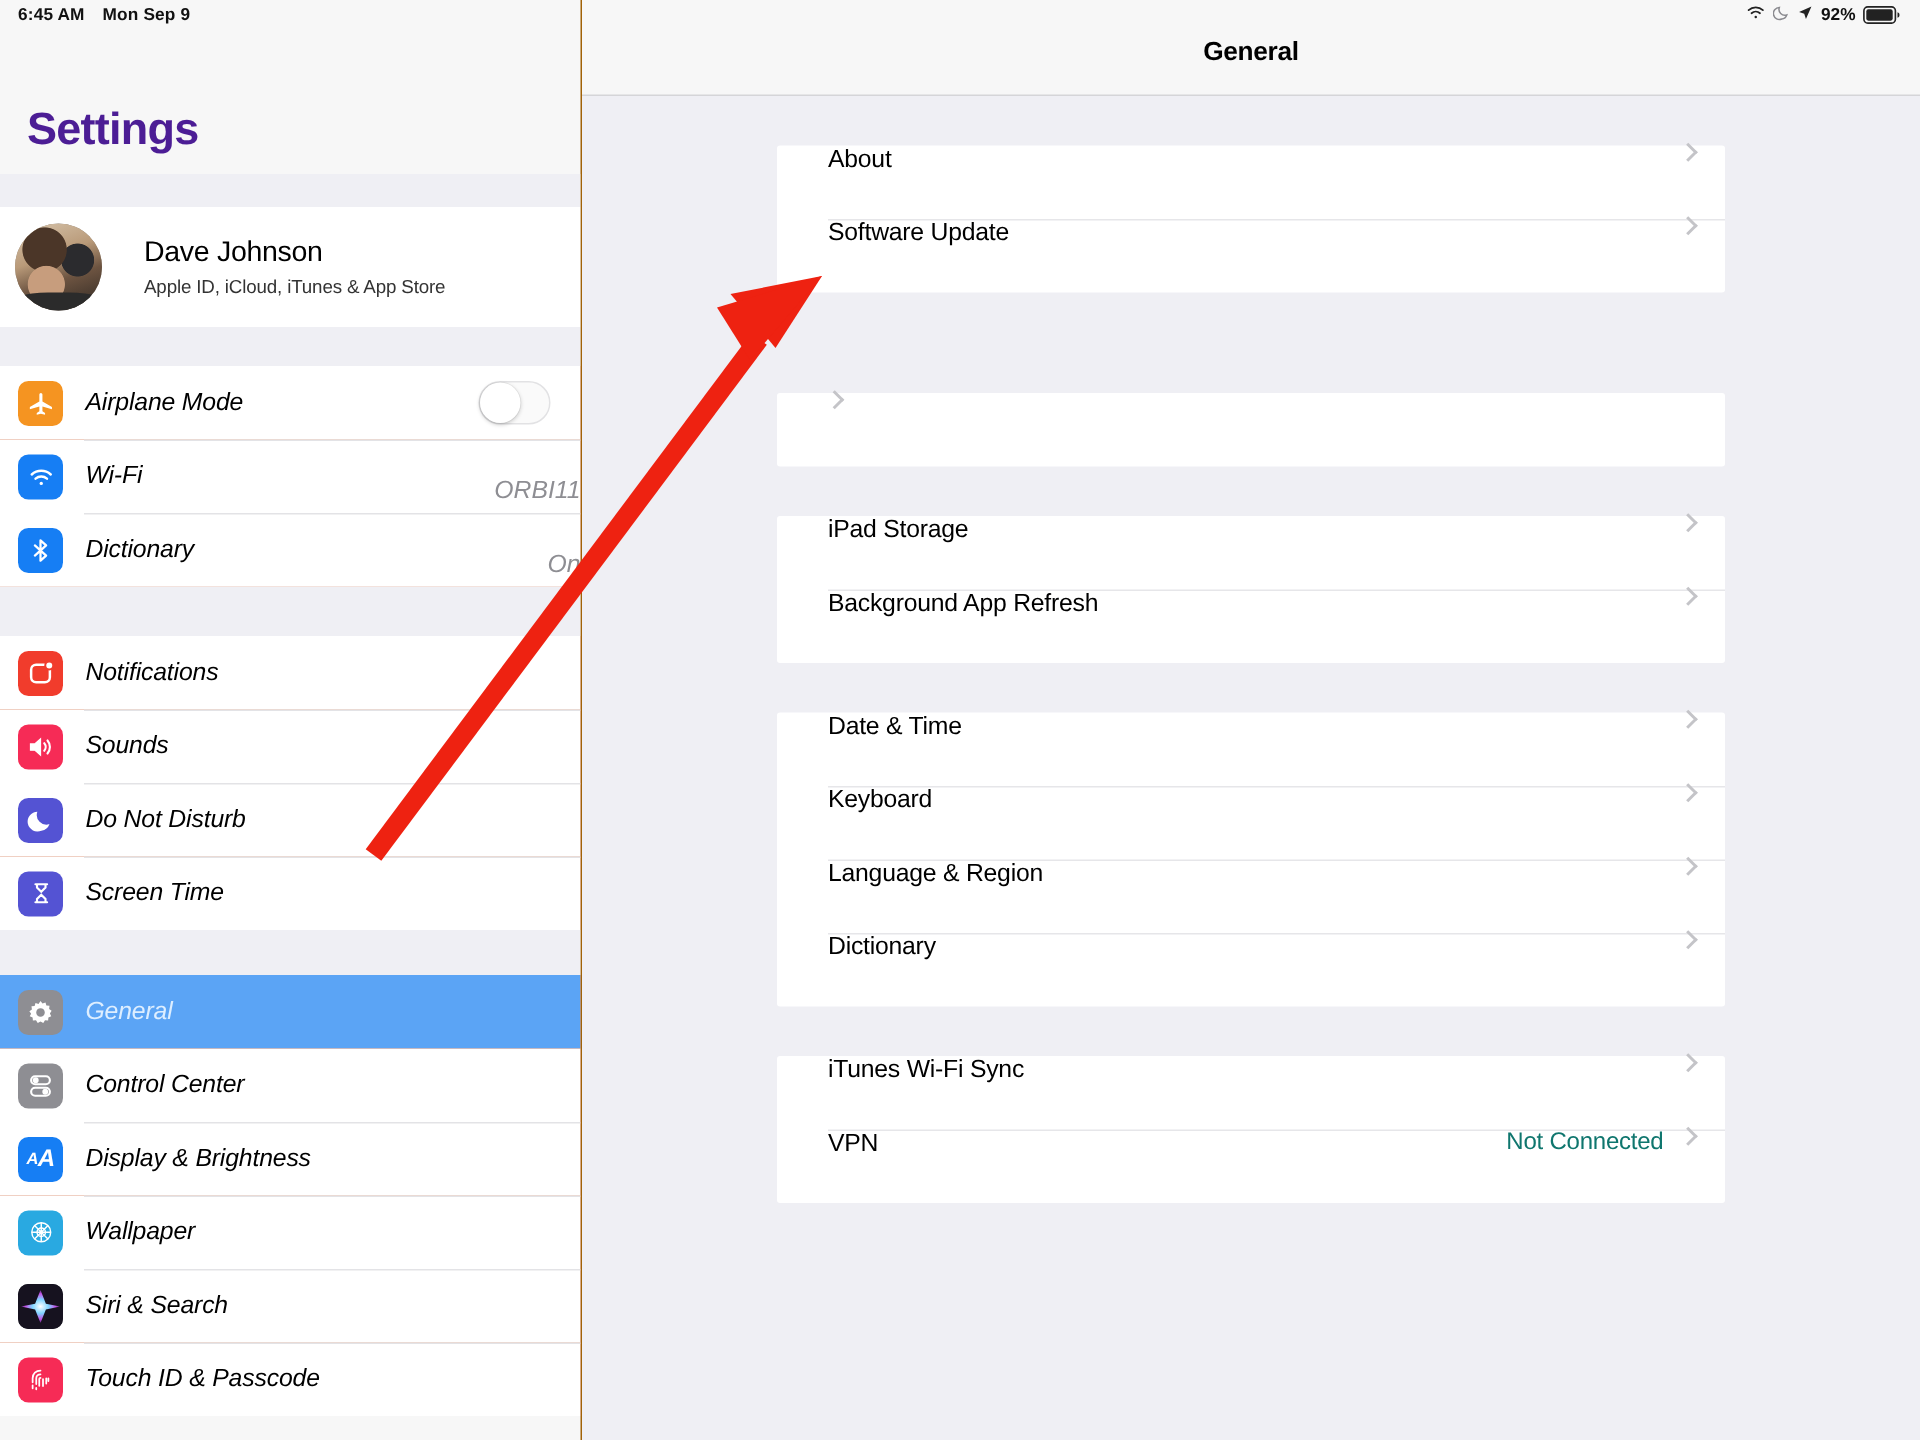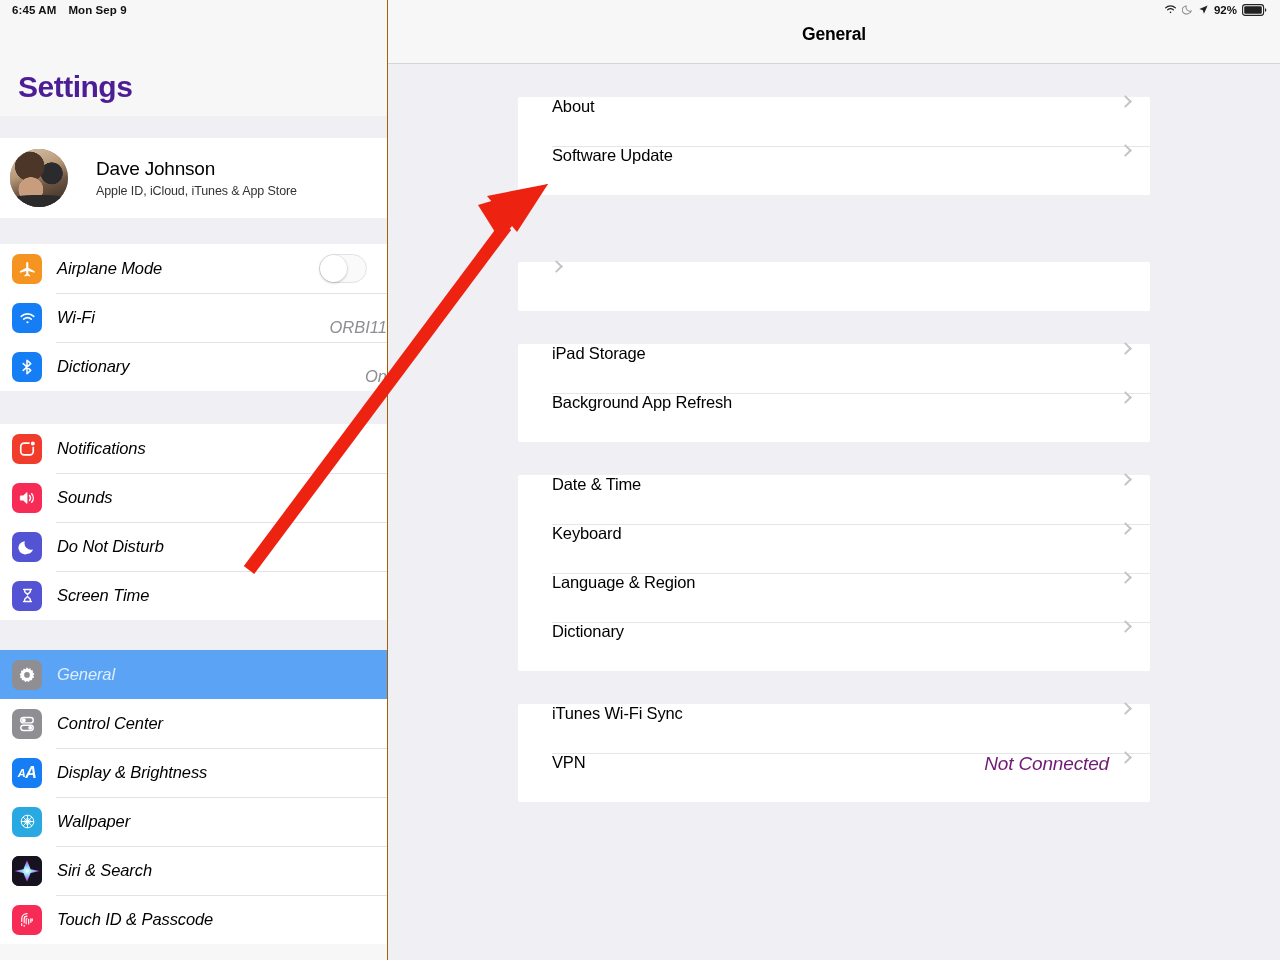--- a/index.html
+++ b/index.html
@@ -202,25 +202,24 @@
     height: 1px;
     background: #e6e6e9;
   }
   .mrow .mlbl {
     flex: 1;
     font-size: 16.5px;
     color: #000;
     letter-spacing: -0.15px;
   }
   .mrow .mval {
-    font-size: 19px;
-    color: #701a75;
+    font-size: 16px;
+    color: #0f766e;
     margin-right: 12px;
     letter-spacing: -0.15px;
-    font-style: italic;
   }
   .chev {
     width: 9px; height: 9px;
     border-right: 2px solid #c4c4c8;
     border-top: 2px solid #c4c4c8;
     transform: rotate(45deg);
     flex: 0 0 9px;
     margin-right: 2px;
   }
 

